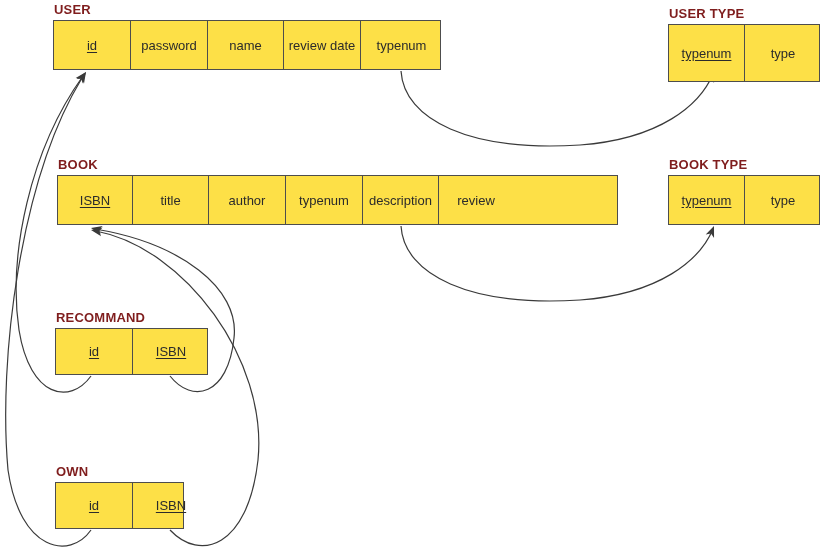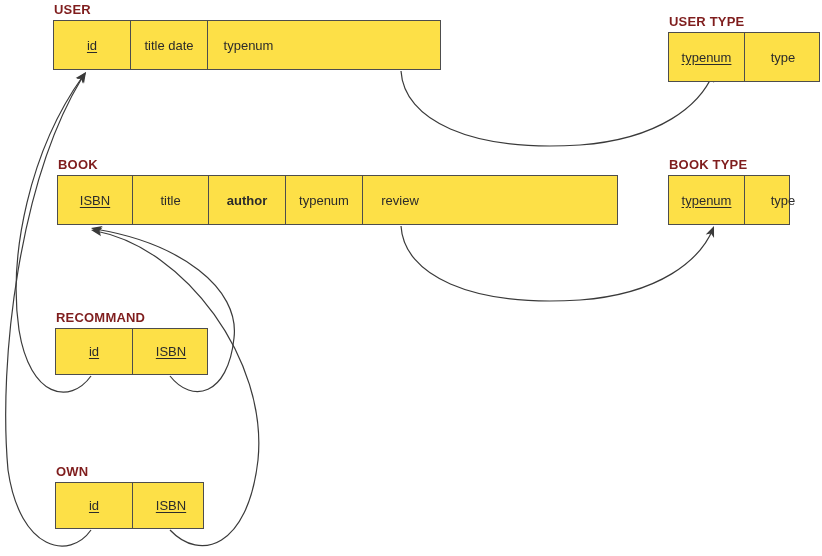--- a/index.html
+++ b/index.html
@@ -97,59 +97,68 @@
     </svg>
 
   <div id="entity-layer">
       <div class="entity" style="left: 53px; top: 20px; width: 388px; height: 50px;">
         <div class="entity-title">USER</div>
         <div class="cols" style="border-color: rgb(77, 77, 77);">
           <div class="col pk" style="width: 77px; flex: 0 0 77px; border-right-color: rgb(77, 77, 77);">
             <span>id</span>
           </div>
           <div class="col" style="width: 77px; flex: 0 0 77px; border-right-color: rgb(77, 77, 77);">
-            <span>title date</span>
+            <span>password</span>
+          </div>
+          <div class="col" style="width: 76px; flex: 0 0 76px; border-right-color: rgb(77, 77, 77);">
+            <span>name</span>
+          </div>
+          <div class="col" style="width: 77px; flex: 0 0 77px; border-right-color: rgb(77, 77, 77);">
+            <span>review date</span>
           </div>
           <div class="col" style="width: 81px; flex: 0 0 81px; border-right-color: rgb(77, 77, 77);">
             <span>typenum</span>
           </div>
         </div>
       </div>
-      <div class="entity" style="left: 668px; top: 32px; width: 152px; height: 50px;">
+      <div class="entity" style="left: 668px; top: 24px; width: 152px; height: 58px;">
         <div class="entity-title">USER TYPE</div>
         <div class="cols" style="border-color: rgb(77, 77, 77);">
           <div class="col pk" style="width: 76px; flex: 0 0 76px; border-right-color: rgb(77, 77, 77);">
             <span>typenum</span>
           </div>
           <div class="col" style="width: 76px; flex: 0 0 76px; border-right-color: rgb(77, 77, 77);">
             <span>type</span>
           </div>
         </div>
       </div>
       <div class="entity" style="left: 57px; top: 175px; width: 561px; height: 50px;">
         <div class="entity-title">BOOK</div>
         <div class="cols" style="border-color: rgb(77, 77, 77);">
           <div class="col pk" style="width: 75px; flex: 0 0 75px; border-right-color: rgb(77, 77, 77);">
             <span>ISBN</span>
           </div>
           <div class="col" style="width: 76px; flex: 0 0 76px; border-right-color: rgb(77, 77, 77);">
             <span>title</span>
           </div>
-          <div class="col" style="width: 77px; flex: 0 0 77px; border-right-color: rgb(77, 77, 77); font-weight: bold;">
+          <div class="col" style="width: 77px; flex: 0 0 77px; border-right-color: rgb(77, 77, 77);">
             <span>author</span>
           </div>
           <div class="col" style="width: 77px; flex: 0 0 77px; border-right-color: rgb(77, 77, 77);">
             <span>typenum</span>
+          </div>
+          <div class="col" style="width: 76px; flex: 0 0 76px; border-right-color: rgb(77, 77, 77);">
+            <span>description</span>
           </div>
           <div class="col" style="width: 74px; flex: 0 0 74px; border-right-color: rgb(77, 77, 77);">
             <span>review</span>
           </div>
         </div>
       </div>
-      <div class="entity" style="left: 668px; top: 175px; width: 122px; height: 50px; border-radius: 13px;">
+      <div class="entity" style="left: 668px; top: 175px; width: 152px; height: 50px; border-radius: 13px;">
         <div class="entity-title">BOOK TYPE</div>
         <div class="cols" style="border-color: rgb(77, 77, 77);">
           <div class="col pk" style="width: 76px; flex: 0 0 76px; border-right-color: rgb(77, 77, 77);">
             <span>typenum</span>
           </div>
           <div class="col" style="width: 76px; flex: 0 0 76px; border-right-color: rgb(77, 77, 77);">
             <span>type</span>
           </div>
         </div>
       </div>
@@ -157,21 +166,21 @@
         <div class="entity-title">RECOMMAND</div>
         <div class="cols" style="border-color: rgb(77, 77, 77);">
           <div class="col pk" style="width: 77px; flex: 0 0 77px; border-right-color: rgb(77, 77, 77);">
             <span>id</span>
           </div>
           <div class="col pk" style="width: 76px; flex: 0 0 76px; border-right-color: rgb(77, 77, 77);">
             <span>ISBN</span>
           </div>
         </div>
       </div>
-      <div class="entity" style="left: 55px; top: 482px; width: 149px; height: 47px;">
+      <div class="entity" style="left: 55px; top: 482px; width: 129px; height: 47px;">
         <div class="entity-title">OWN</div>
         <div class="cols" style="border-color: rgb(77, 77, 77);">
           <div class="col pk" style="width: 77px; flex: 0 0 77px; border-right-color: rgb(77, 77, 77);">
             <span>id</span>
           </div>
           <div class="col pk" style="width: 76px; flex: 0 0 76px; border-right-color: rgb(77, 77, 77);">
             <span>ISBN</span>
           </div>
         </div>
       </div>

